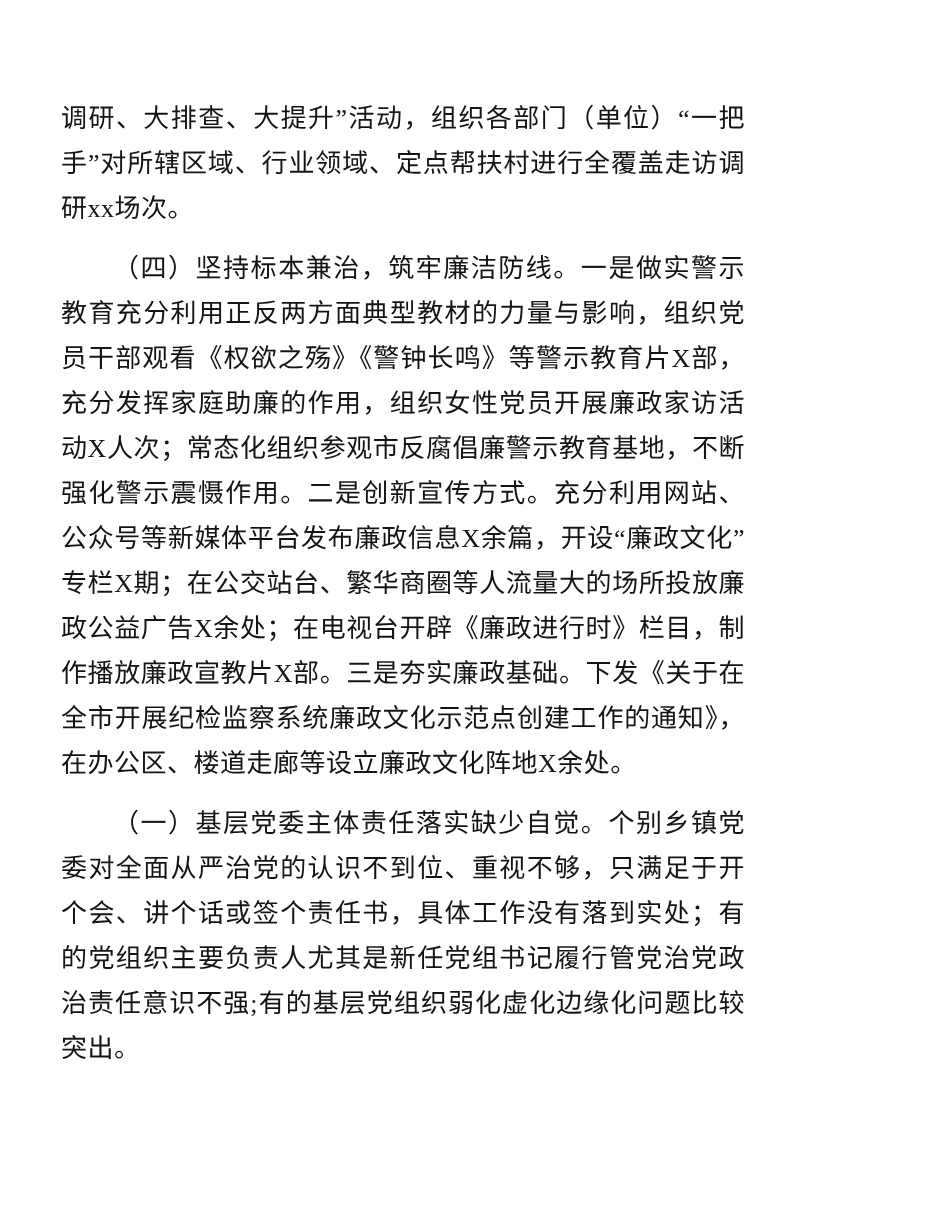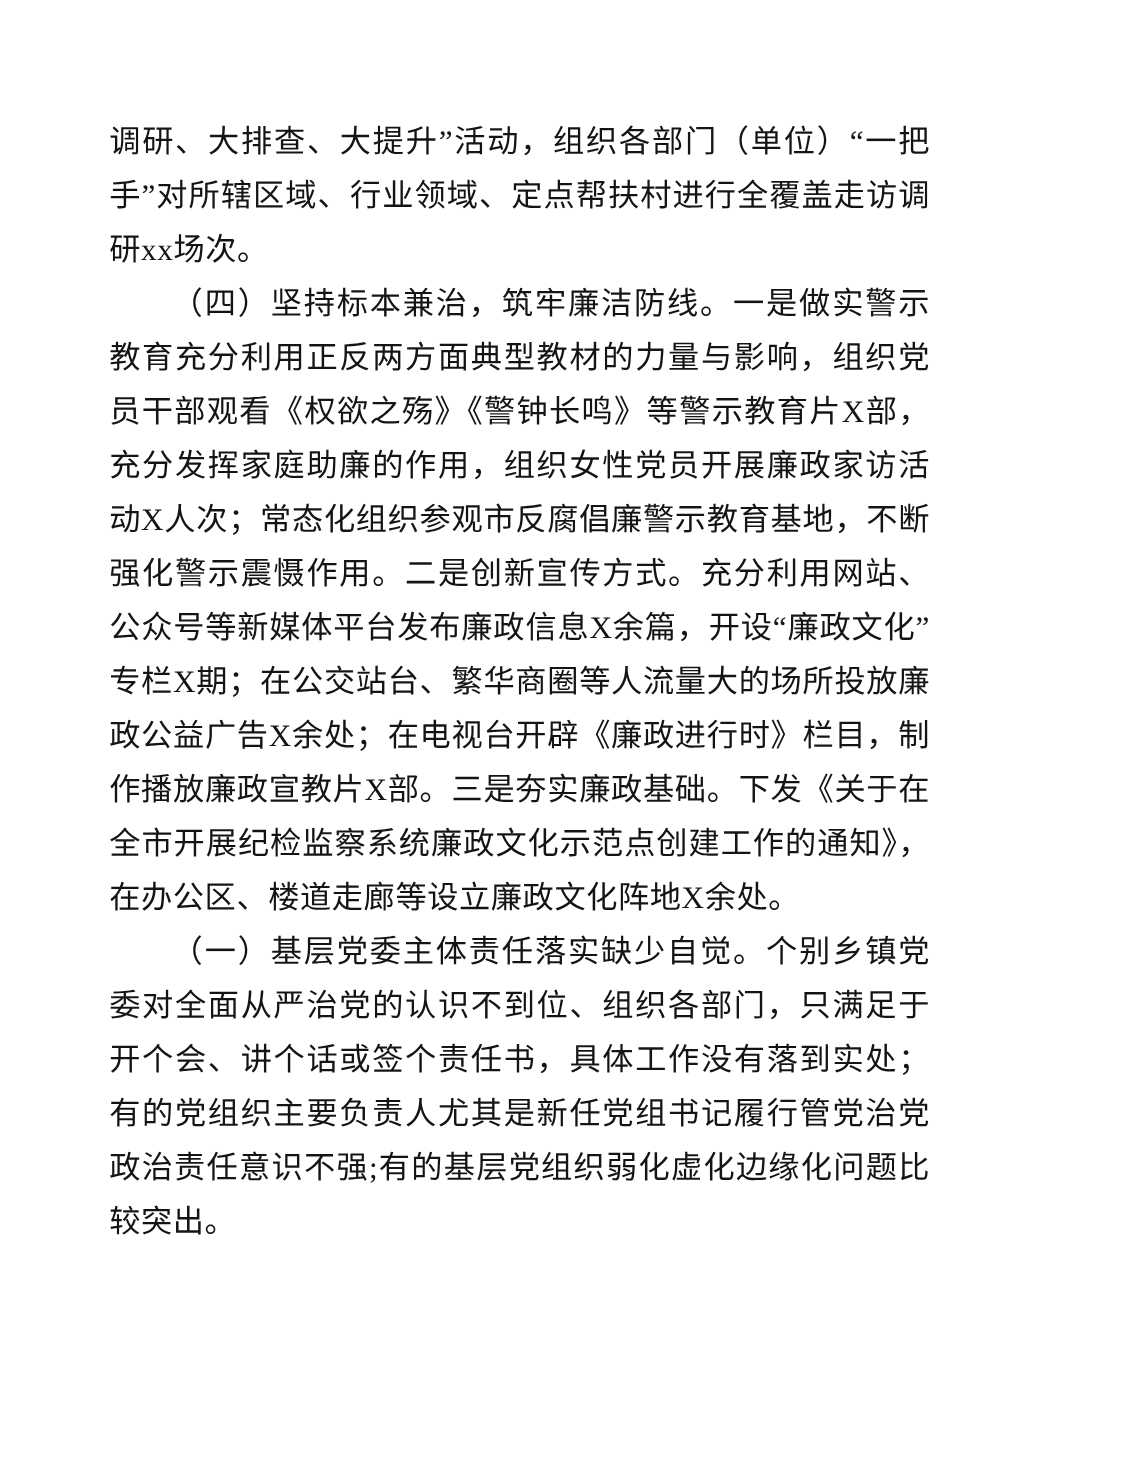--- a/index.html
+++ b/index.html
@@ -11,51 +11,51 @@
     width: 950px;
     height: 1230px;
     overflow: hidden;
     font-family: "Liberation Serif", "DejaVu Serif", serif;
     color: #141414;
   }
   .page {
     box-sizing: border-box;
     width: 950px;
     height: 1230px;
-    padding: 96px 133px 0 91px;
+    padding: 96px 133px 0 61px;
     background: #ffffff;
   }
   .doc-body {
     width: 684px;
   }
   .para {
     margin: 0;
     font-size: 26px;
     line-height: 45px;
     text-align: justify;
     text-justify: inter-ideograph;
     text-indent: 52px;
     word-break: break-all;
     letter-spacing: 0.5px;
   }
   .para--no-indent {
     text-indent: 0;
   }
   .para + .para {
-    margin-top: 0;
+    margin-top: 15px;
   }
   .para--heading {
     margin-top: 16px;
   }
   .para--heading + .para {
     margin-top: 10px;
   }
 </style>
 </head>
 <body>
 
 <div class="page">
   <div class="doc-body" id="doc-body">
       <p class="para para--no-indent">调研、大排查、大提升”活动，组织各部门（单位）“一把手”对所辖区域、行业领域、定点帮扶村进行全覆盖走访调研xx场次。</p>
       <p class="para">（四）坚持标本兼治，筑牢廉洁防线。一是做实警示教育充分利用正反两方面典型教材的力量与影响，组织党员干部观看《权欲之殇》《警钟长鸣》等警示教育片X部，充分发挥家庭助廉的作用，组织女性党员开展廉政家访活动X人次；常态化组织参观市反腐倡廉警示教育基地，不断强化警示震慑作用。二是创新宣传方式。充分利用网站、公众号等新媒体平台发布廉政信息X余篇，开设“廉政文化”专栏X期；在公交站台、繁华商圈等人流量大的场所投放廉政公益广告X余处；在电视台开辟《廉政进行时》栏目，制作播放廉政宣教片X部。三是夯实廉政基础。下发《关于在全市开展纪检监察系统廉政文化示范点创建工作的通知》，在办公区、楼道走廊等设立廉政文化阵地X余处。</p>
-      <p class="para">（一）基层党委主体责任落实缺少自觉。个别乡镇党委对全面从严治党的认识不到位、组织各部门，只满足于开个会、讲个话或签个责任书，具体工作没有落到实处；有的党组织主要负责人尤其是新任党组书记履行管党治党政治责任意识不强;有的基层党组织弱化虚化边缘化问题比较突出。</p>
+      <p class="para">（一）基层党委主体责任落实缺少自觉。个别乡镇党委对全面从严治党的认识不到位、重视不够，只满足于开个会、讲个话或签个责任书，具体工作没有落到实处；有的党组织主要负责人尤其是新任党组书记履行管党治党政治责任意识不强;有的基层党组织弱化虚化边缘化问题比较突出。</p>
     </div>
 </div>
 
 </body></html>

